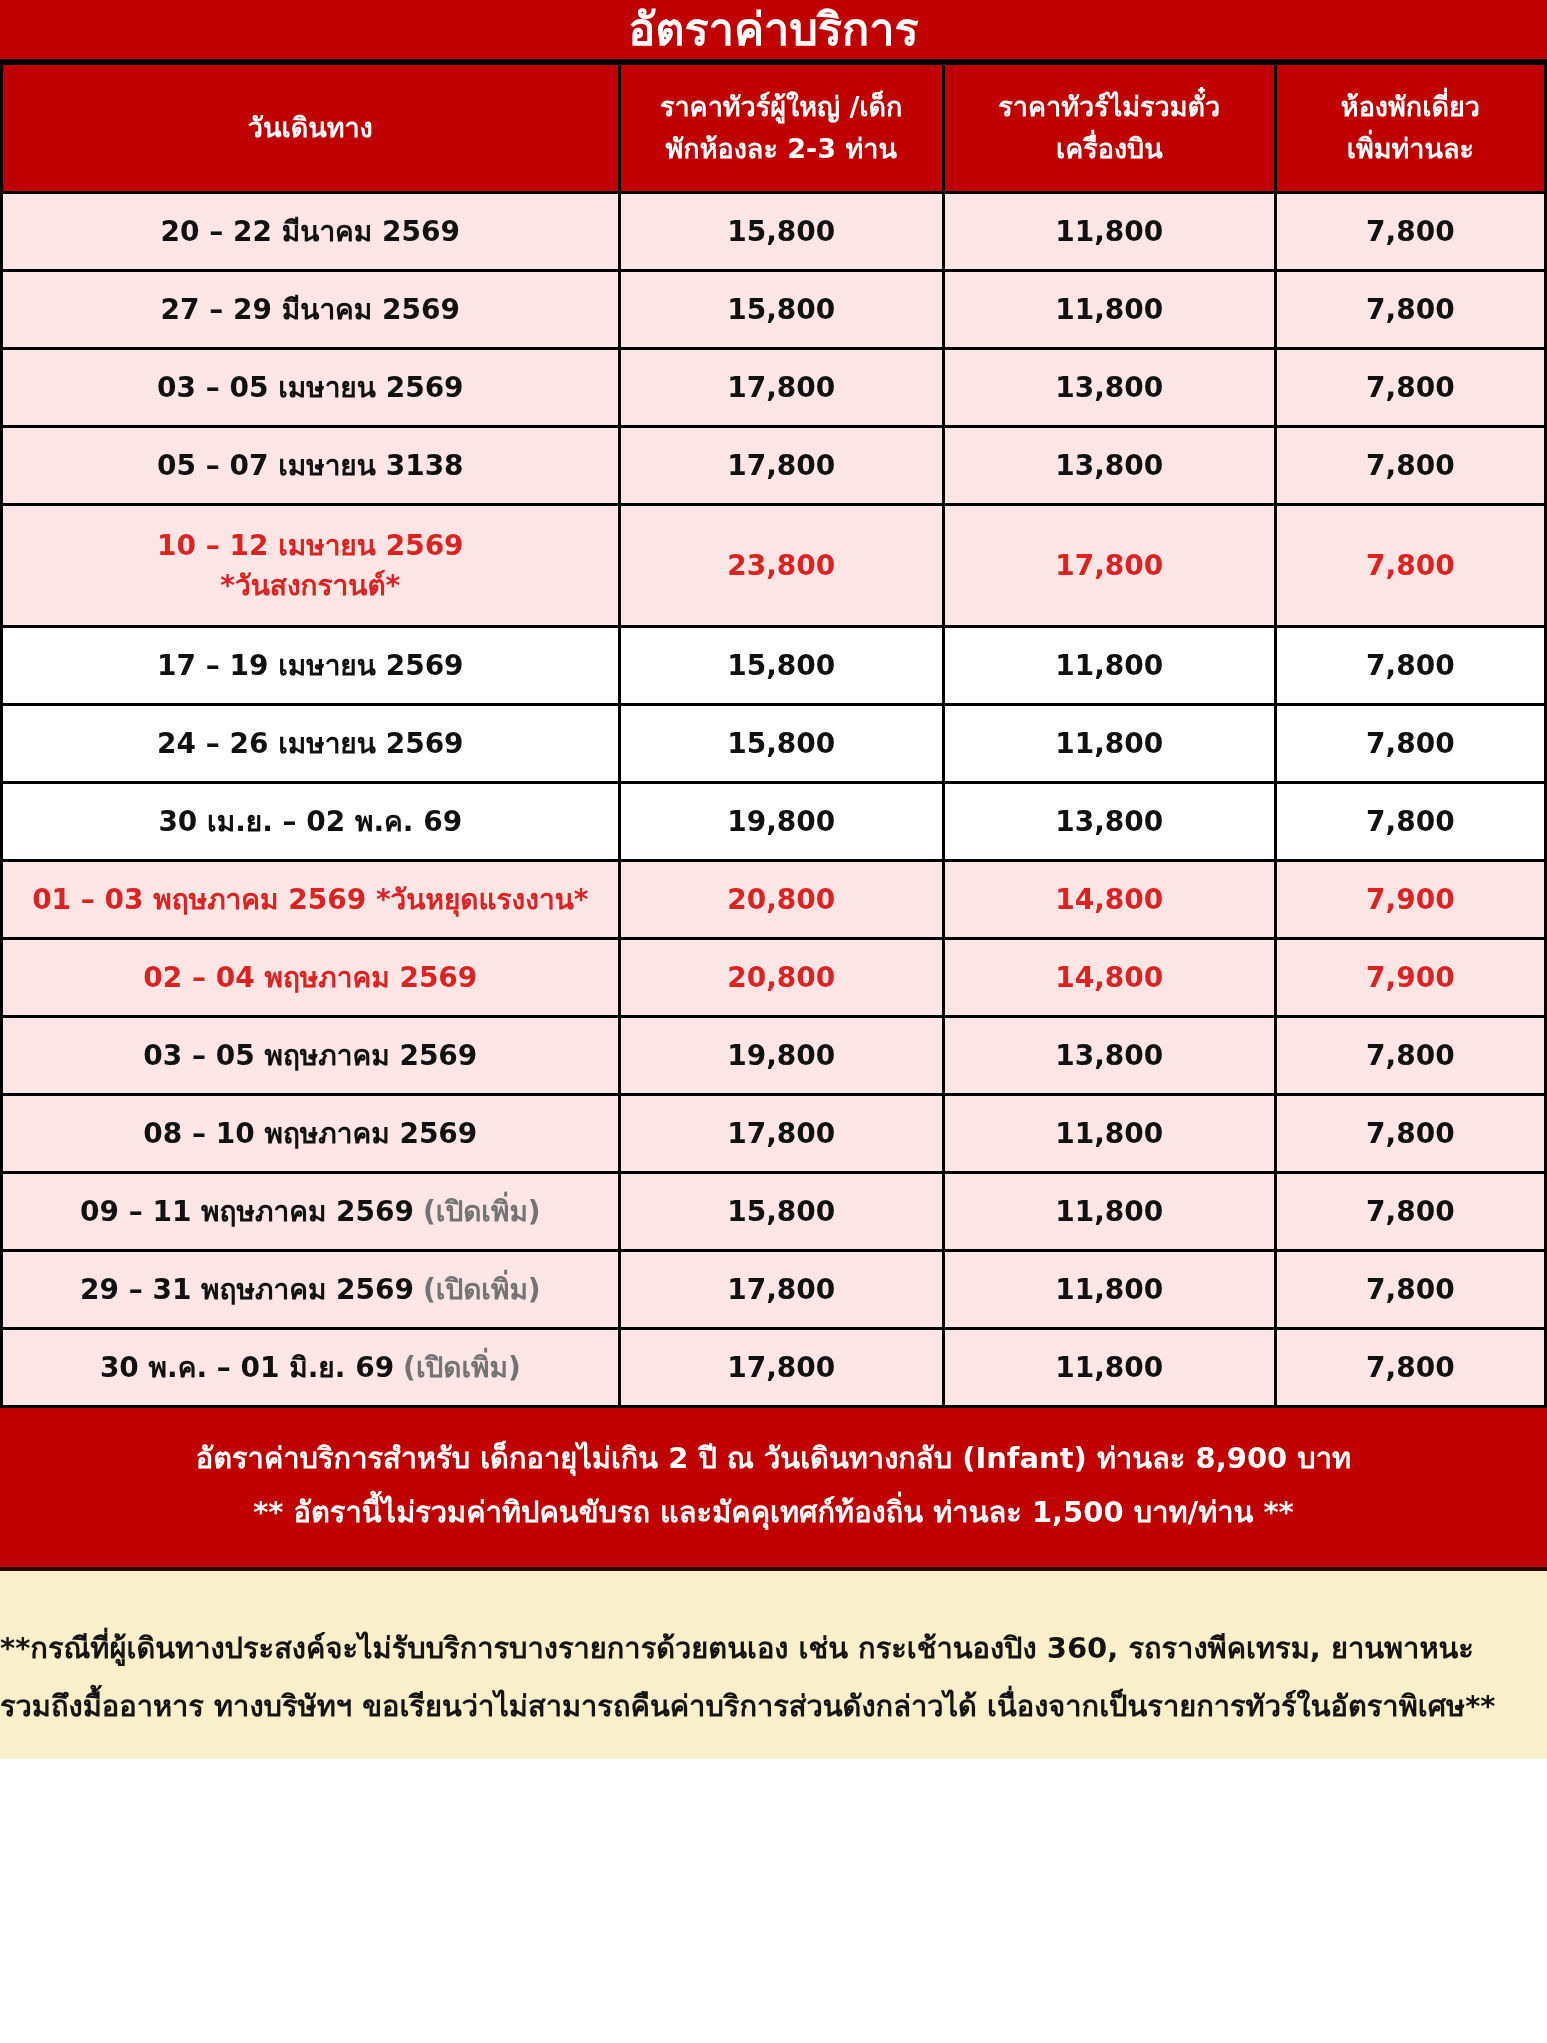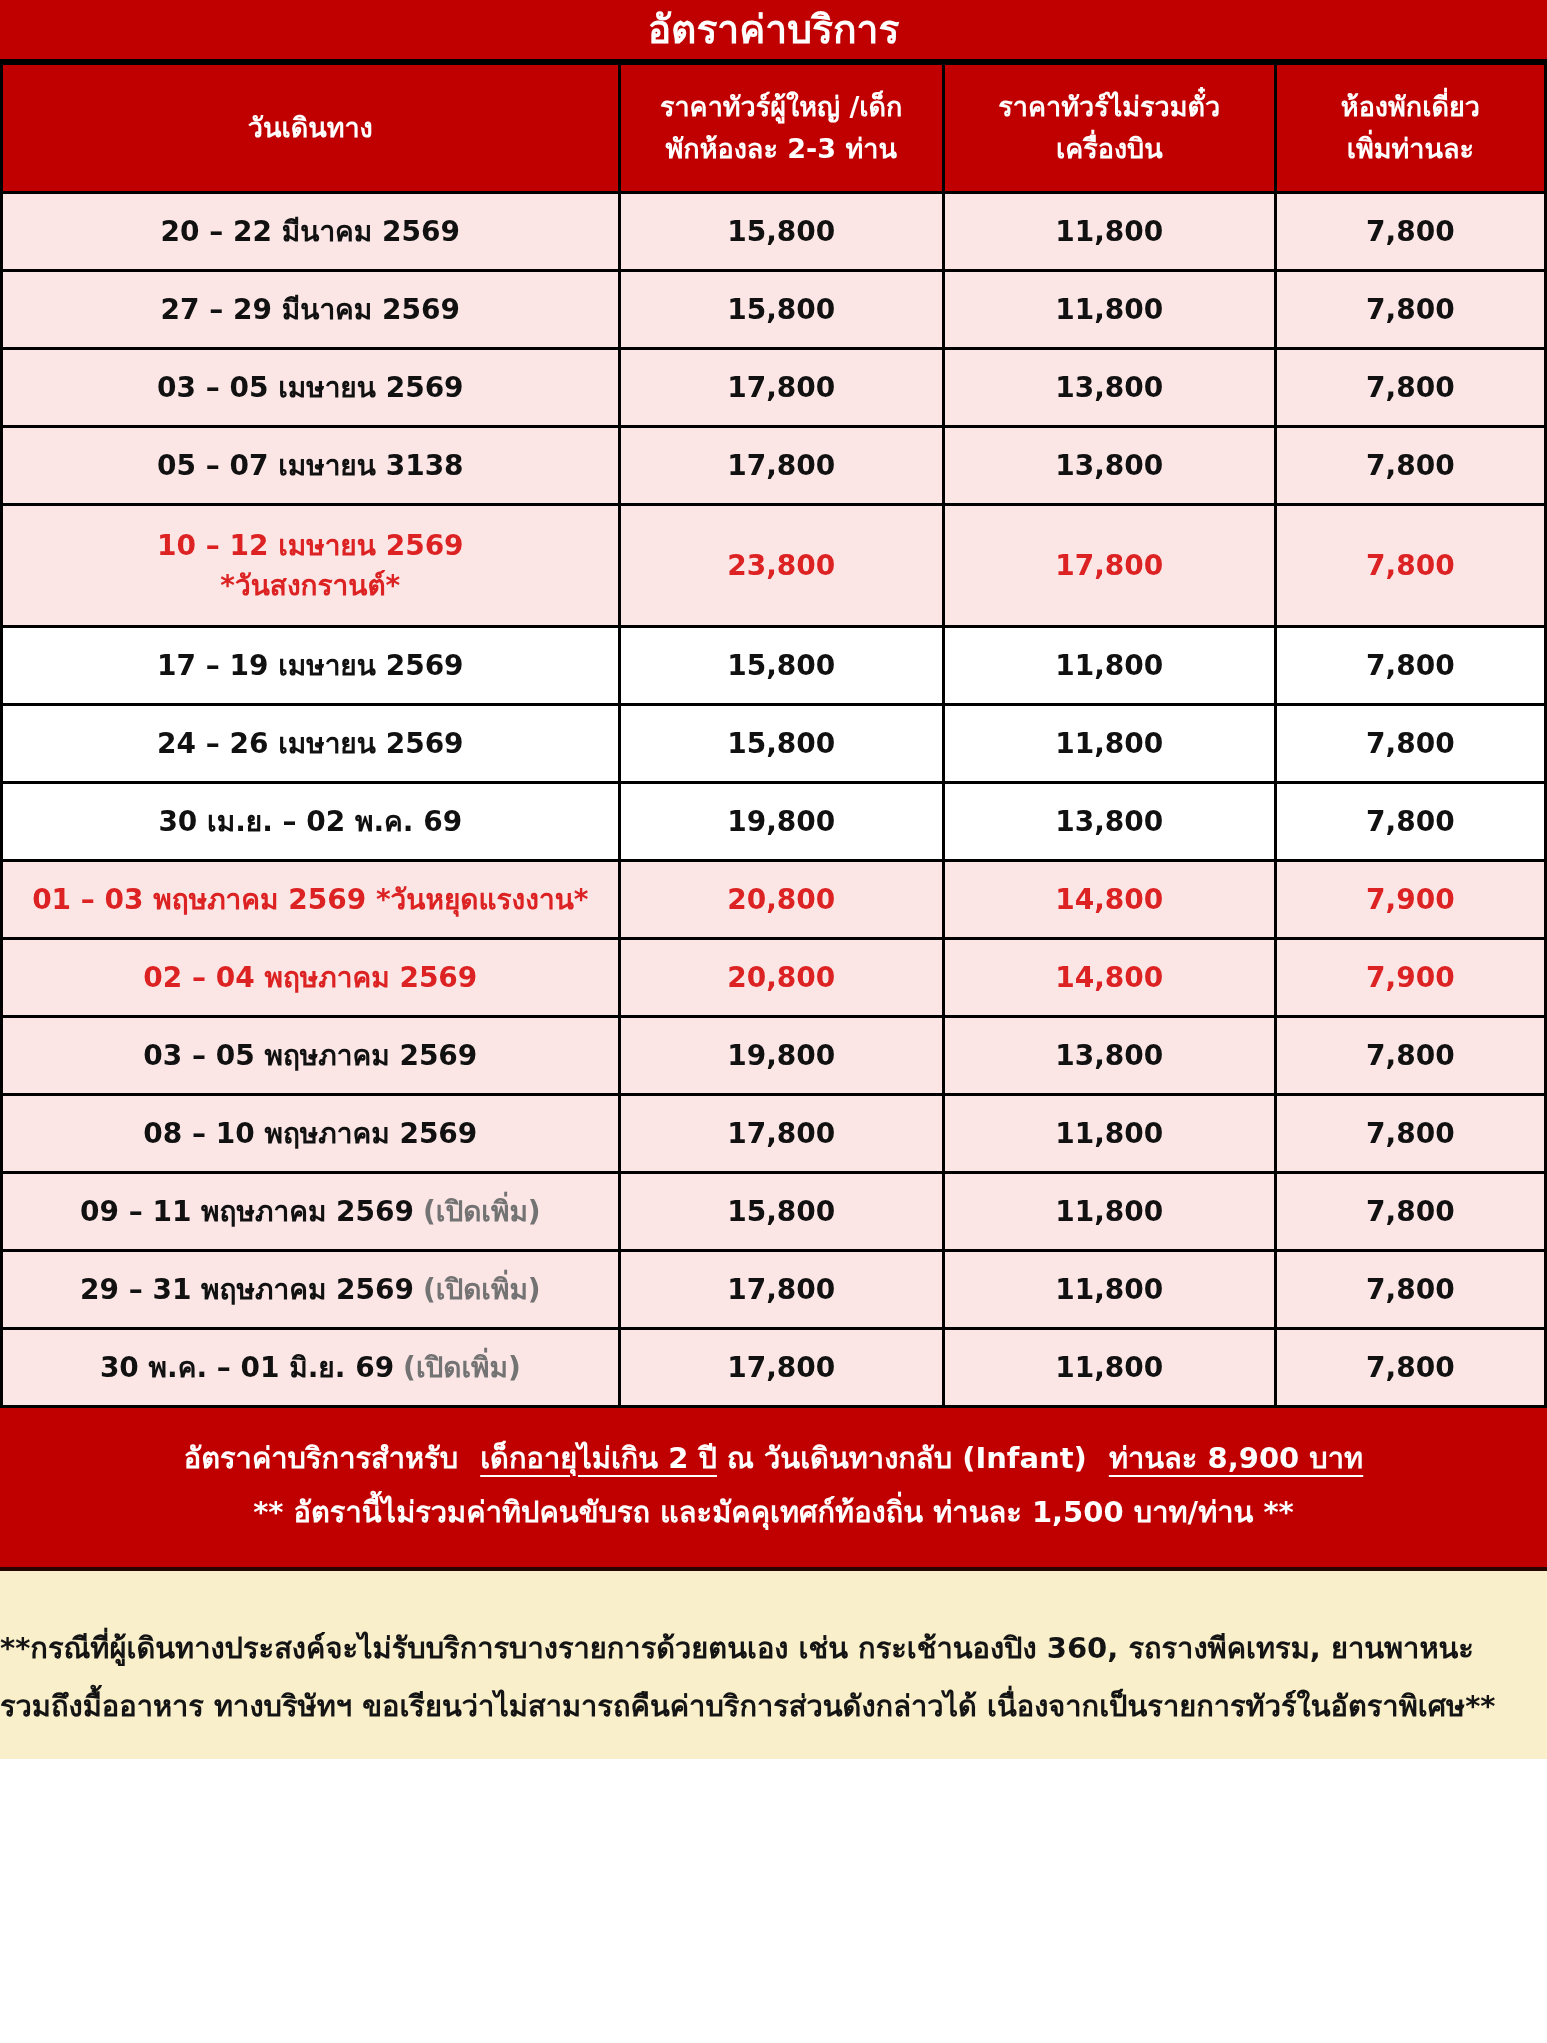--- a/index.html
+++ b/index.html
@@ -11,21 +11,21 @@
   }
   .page{width:1547px;}
 
   
   .title-bar{
     background:#c00000;
     color:#ffffff;
     height:59px;
     line-height:59px;
     text-align:center;
-    font-size:39px;
+    font-size:45px;
     font-weight:bold;
     border-bottom:3px solid #000;
   }
 
   
   table.rates{
     width:100%;
     border-collapse:collapse;
     table-layout:fixed;
   }
@@ -68,23 +68,21 @@
     text-align:center;
     height:163px;
     box-sizing:border-box;
     padding:24px 10px 0 10px;
     font-size:29px;
     font-weight:bold;
     line-height:1.85;
     border-bottom:4px solid #2a0500;
   }
   .footer-red .u{
-    text-decoration:underline;
     text-underline-offset:7px;
-    margin-left:12px;
   }
 
   
   .cream-note{
     background:#faefcb;
     height:188px;
     box-sizing:border-box;
     padding-top:48px;
     text-align:left;
     font-size:29px;

